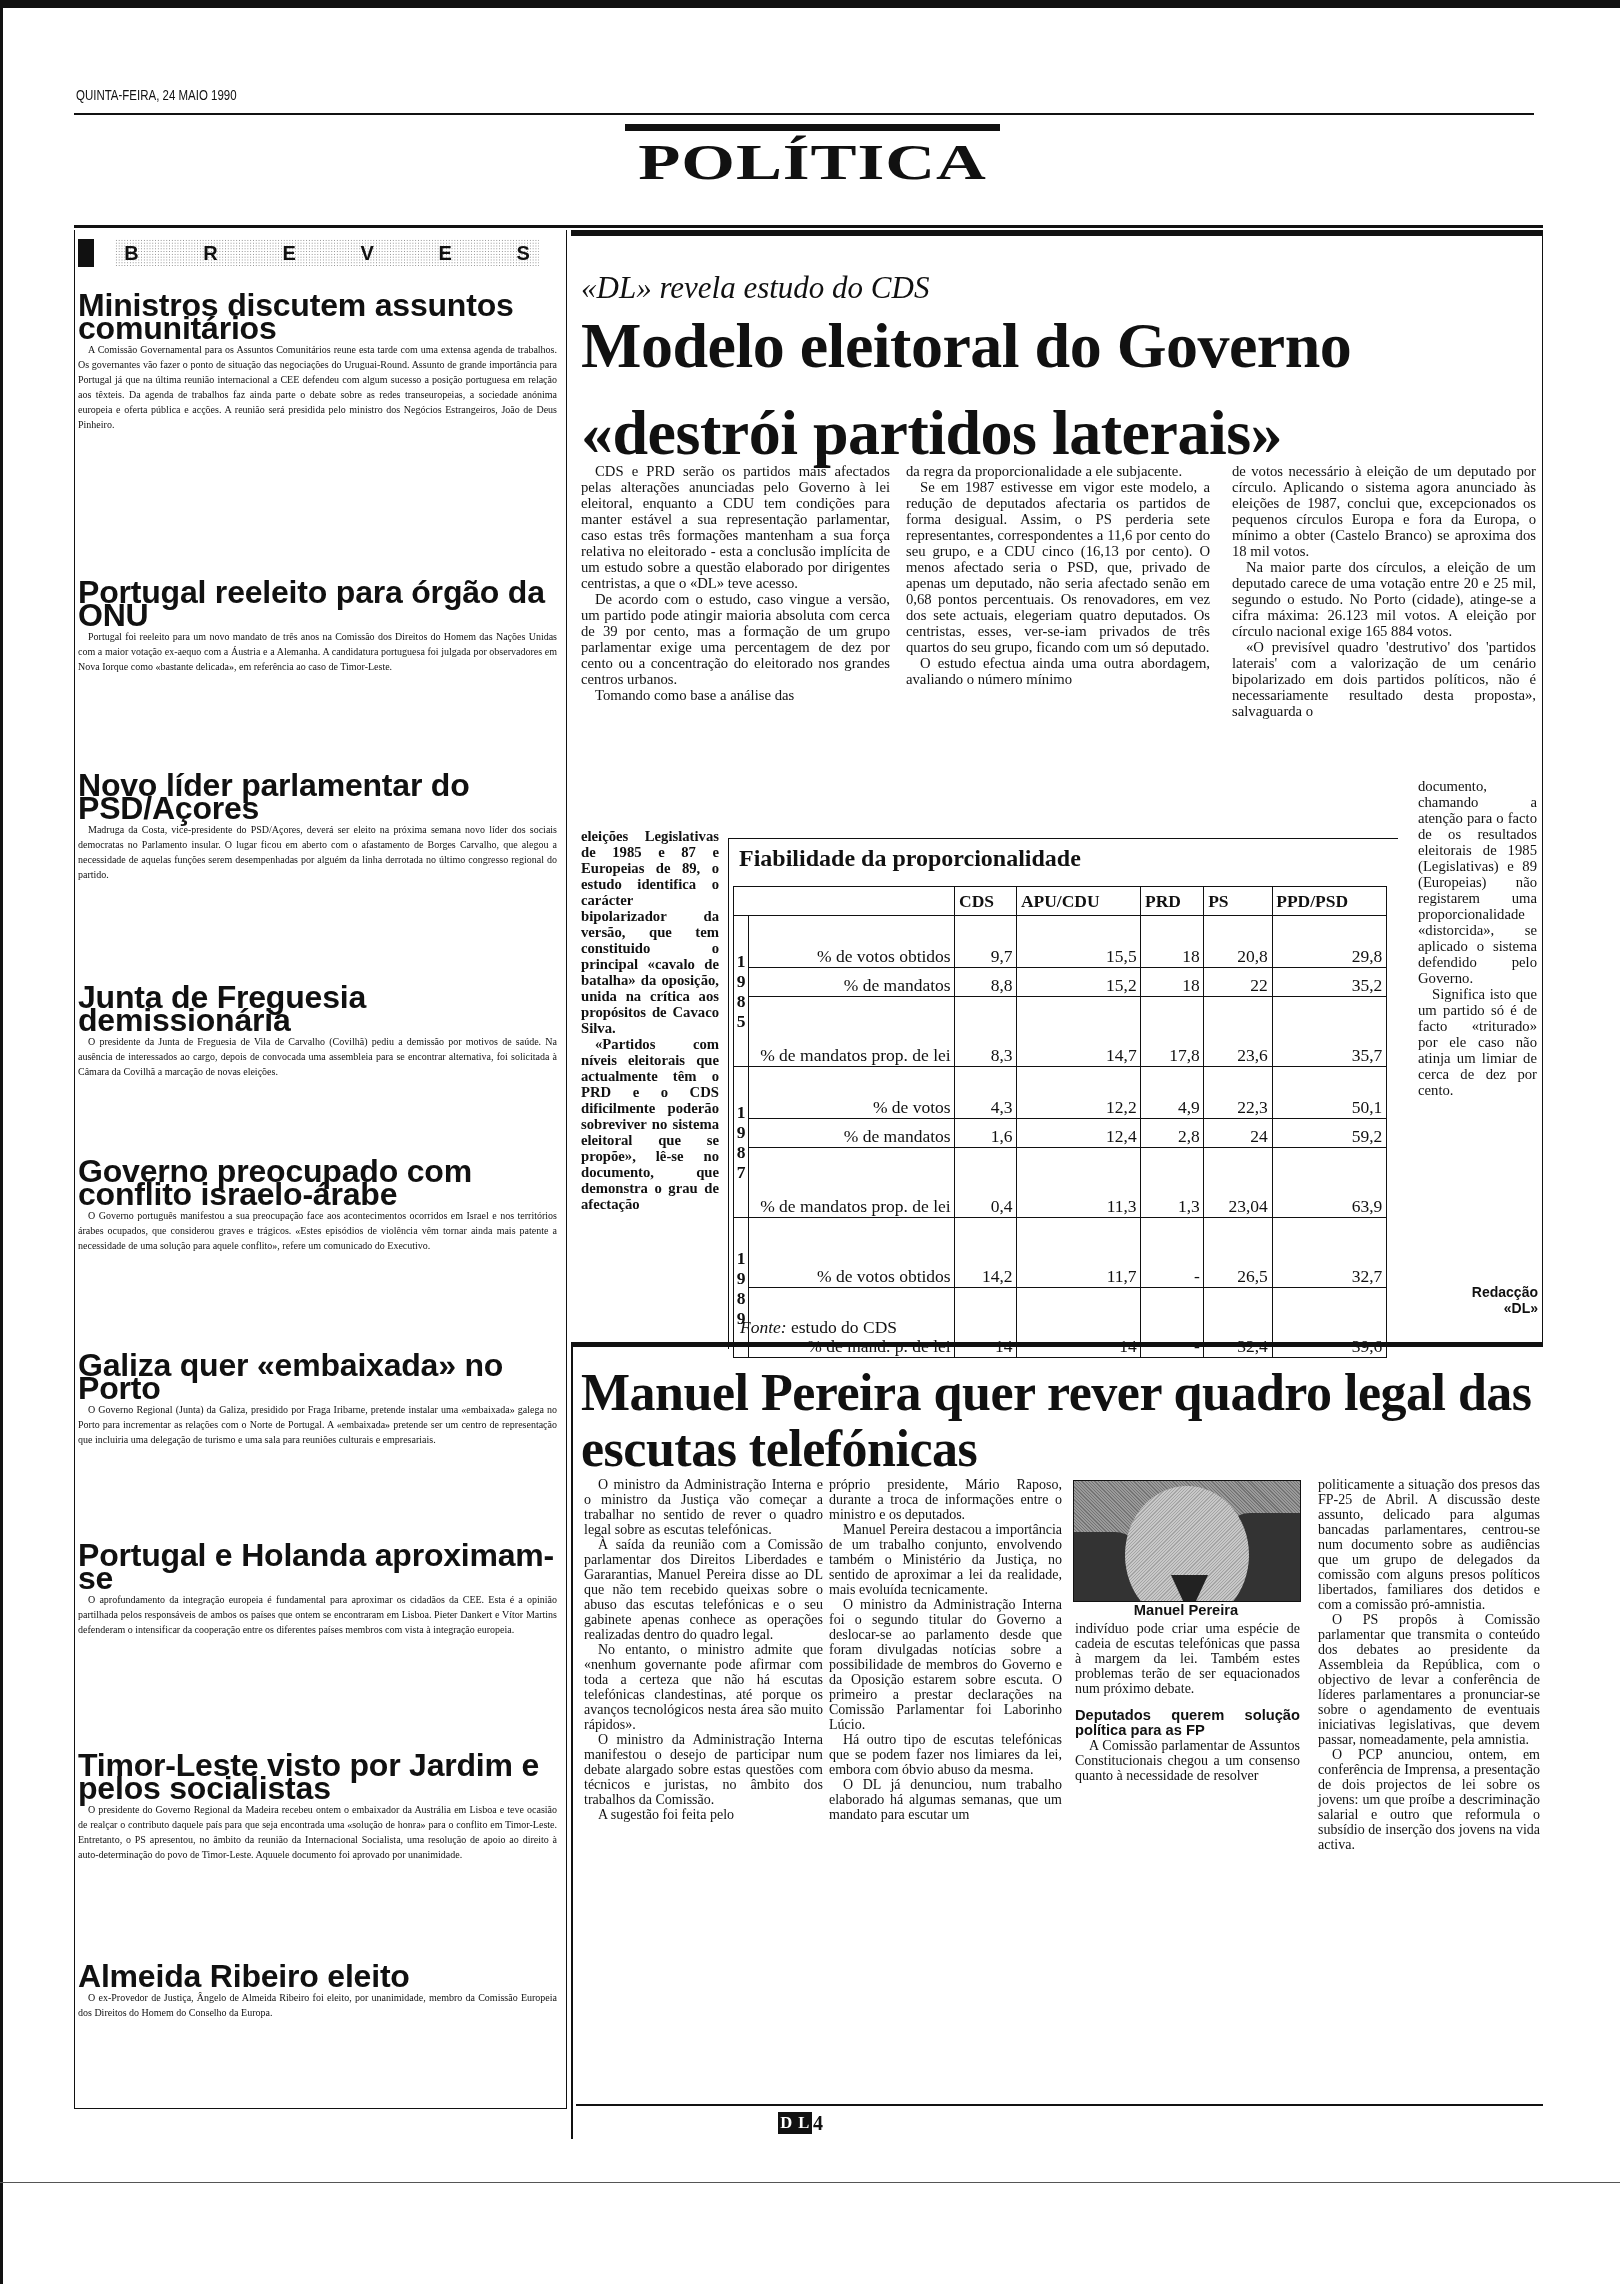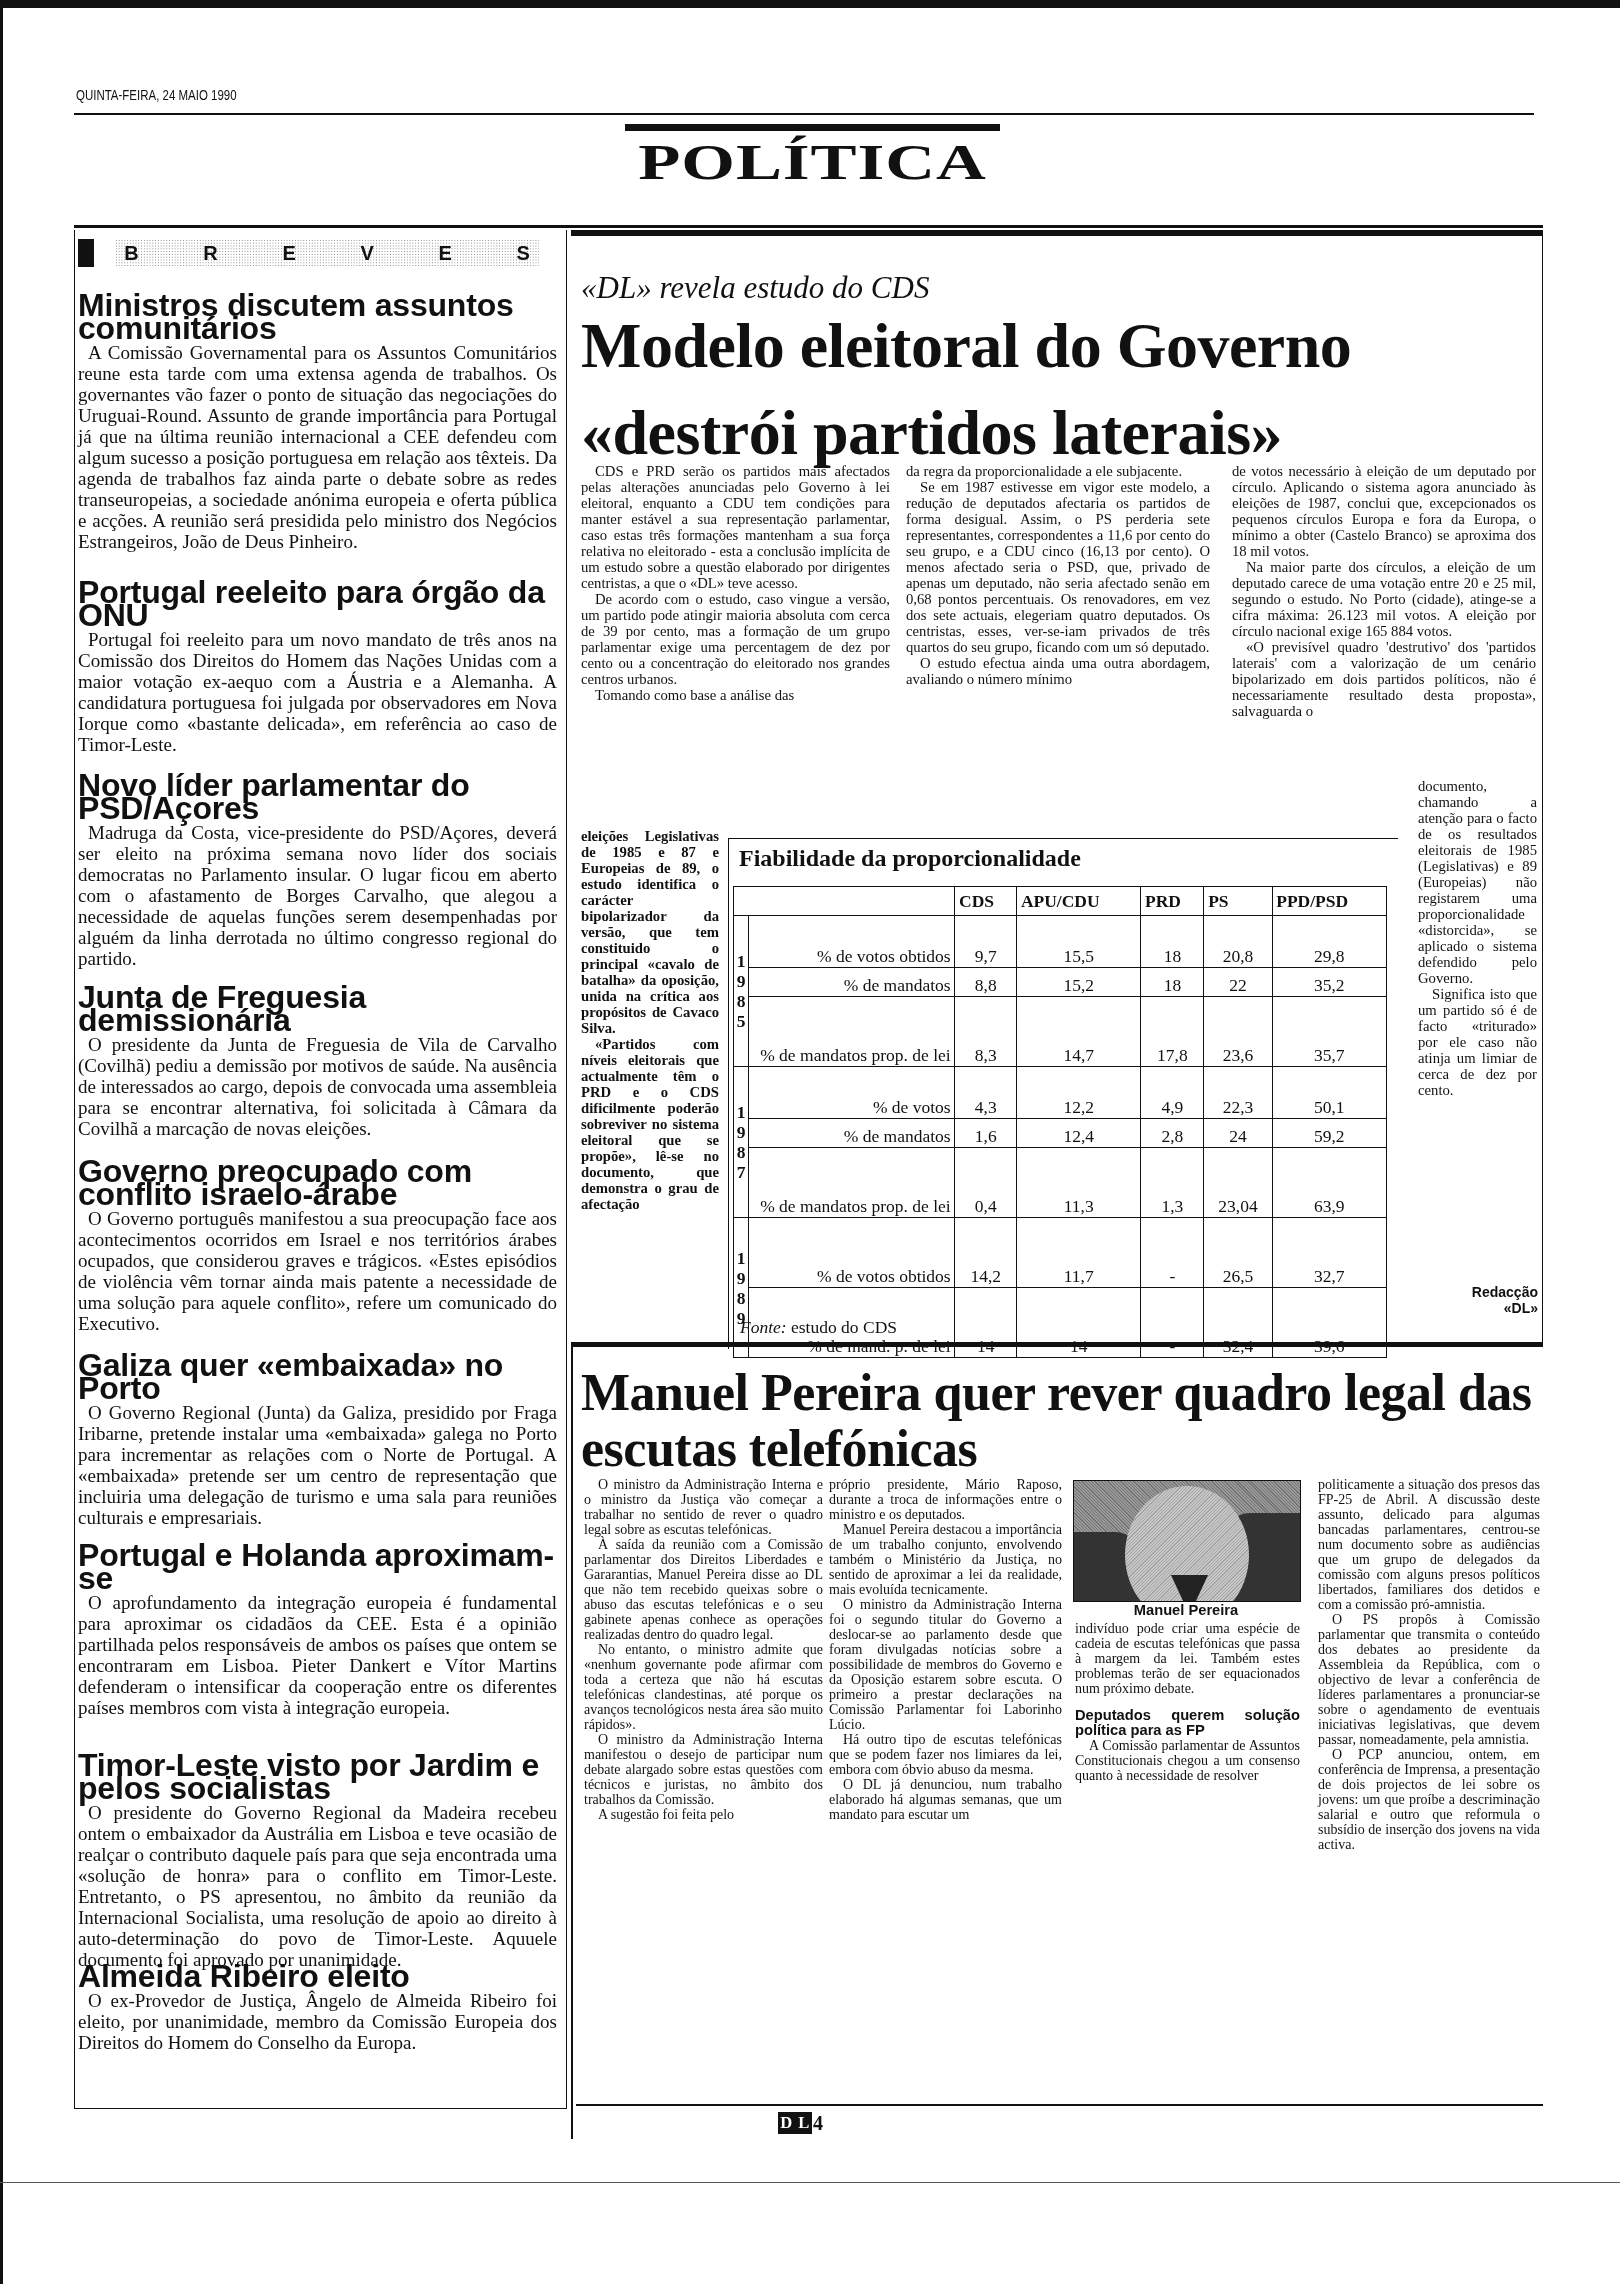--- a/index.html
+++ b/index.html
@@ -13,38 +13,38 @@
   .section-title { left: 617px; top: 138px; width: 391px; text-align: center; font-family: "Liberation Serif", serif; font-weight: 900; font-size: 69px; line-height: 69px; letter-spacing: 0.9px; transform: scaleY(0.72); transform-origin: center top; }
   .rule2 { left: 74px; top: 225px; width: 1469px; height: 3.2px; background: #111; }
 
   
   .breves { left: 74px; top: 230px; width: 493px; height: 1879px; border: 1.4px solid #111; border-top: none; box-sizing: border-box; }
   .breves-band { left: 78px; top: 239px; width: 460px; height: 28.6px; }
   .breves-block { position: absolute; left: 0; top: 0; width: 15.7px; height: 28px; background: #111; }
   .breves-letters { position: absolute; left: 37px; top: 0; width: 424px; height: 28px; background-image: radial-gradient(#888 0.5px, transparent 0.6px); background-size: 2.8px 2.8px; display: flex; justify-content: space-between; align-items: center; padding: 0 9.2px; box-sizing: border-box; font-family: "Liberation Sans", sans-serif; font-weight: 900; font-size: 20px; }
   .breve { position: absolute; left: 78px; width: 479px; }
   .breve h3 { margin: 0; font-family: "Liberation Sans", sans-serif; font-weight: 700; font-size: 32px; line-height: 23px; letter-spacing: -0.2px; }
-  .breve p { margin: 1.8px 0 0 0; font-family: "Liberation Serif", serif; font-size: 19px; line-height: 21px; text-align: justify; text-indent: 10px; }
+  .breve p { margin: 1.8px 0 0 0; font-family: "Liberation Serif", serif; font-size: 10px; line-height: 15px; text-align: justify; text-indent: 10px; }
 
   
   .art1 { left: 571px; top: 230px; width: 972px; height: 1114px; border-right: 1.4px solid #111; box-sizing: border-box; }
   .art1-topbar { left: 571px; top: 230px; width: 972px; height: 6.4px; background: #111; }
   .kicker { left: 581px; top: 270px; font-family: "Liberation Serif", serif; font-style: italic; font-size: 31px; }
   .headline1 { left: 581px; top: 302px; width: 958px; font-family: Liberation Serif, serif; font-weight: 700; font-size: 64px; line-height: 87px; letter-spacing: -0.5px; }
   .col { position: absolute; font-family: "Liberation Serif", serif; font-size: 14.7px; line-height: 16px; text-align: justify; }
   .col p { margin: 0; text-indent: 14px; }
   .col p.noind { text-indent: 0; }
   .table-box { left: 728px; top: 838px; width: 670px; height: 511px; border: 1.4px solid #111; border-right: none; border-bottom: none; box-sizing: border-box; }
   .table-title { left: 739px; top: 845px; font-family: "Liberation Serif", serif; font-weight: 700; font-size: 24px; letter-spacing: 0; }
   .prop-table { position: absolute; left: 733px; top: 886px; width: 654px; border-collapse: collapse; font-family: "Liberation Serif", serif; font-size: 17.5px; }
   .prop-table td, .prop-table th { border: 0.9px solid #111; padding: 0 3.7px; vertical-align: bottom; text-align: right; }
   .prop-table th { font-weight: 700; height: 28px; text-align: left; vertical-align: middle; }
   .prop-table td.yr { width: 14px; font-weight: 700; text-align: center; vertical-align: middle; padding: 0; line-height: 20px; border-top-width: 1.4px; }
   .prop-table td.lbl { width: 198px; }
-  .prop-table td.num { text-align: center; }
+  .prop-table td.num { }
   .prop-table tr.g td { border-top: 1.4px solid #111; }
   .fonte { left: 740px; top: 1317px; font-family: "Liberation Serif", serif; font-size: 17.5px; }
   .art1-bottom { left: 571px; top: 1342px; width: 972px; height: 4.6px; background: #111; }
   .signature { left: 1400px; top: 1285px; width: 138px; text-align: right; font-family: "Liberation Sans", sans-serif; font-weight: 700; font-size: 14px; line-height: 15.7px; }
 
   
   .headline2 { left: 581px; top: 1365px; width: 958px; font-family: "Liberation Serif", serif; font-weight: 700; font-size: 52px; line-height: 56px; letter-spacing: -0.5px; }
   .art2-bottom { left: 576px; top: 2104px; width: 967px; height: 1.8px; background: #111; }
   .art2-left { left: 571px; top: 1347px; width: 1.8px; height: 792px; background: #111; }
   .photo { left: 1073px; top: 1480px; width: 226px; height: 120px; border: 0.9px solid #111; background-color: #9a9a9a; background-image: repeating-linear-gradient(45deg, rgba(0,0,0,0.25) 0 0.9px, transparent 0.9px 2.3px); overflow: hidden; }

